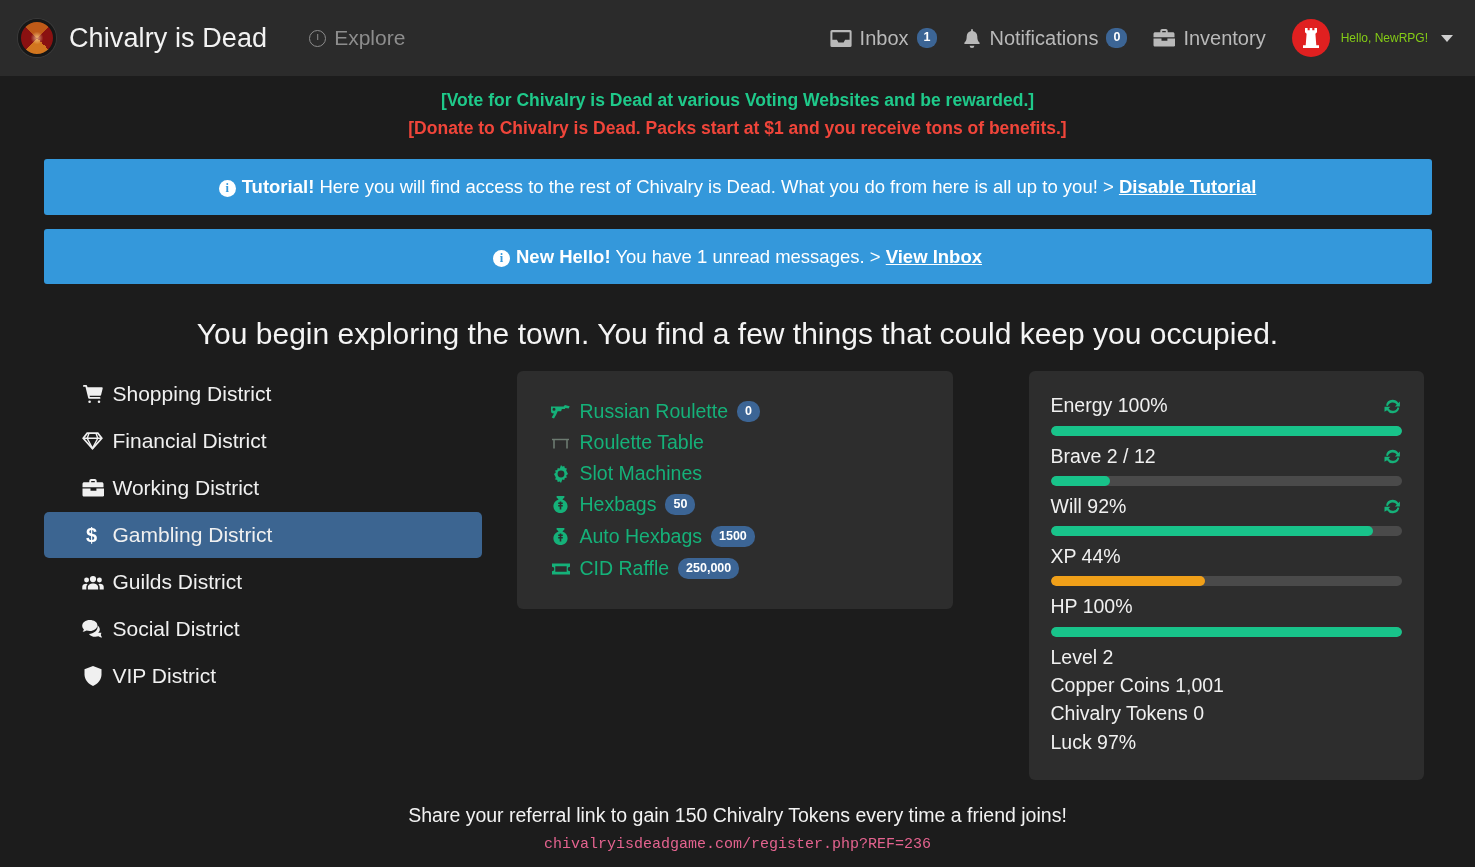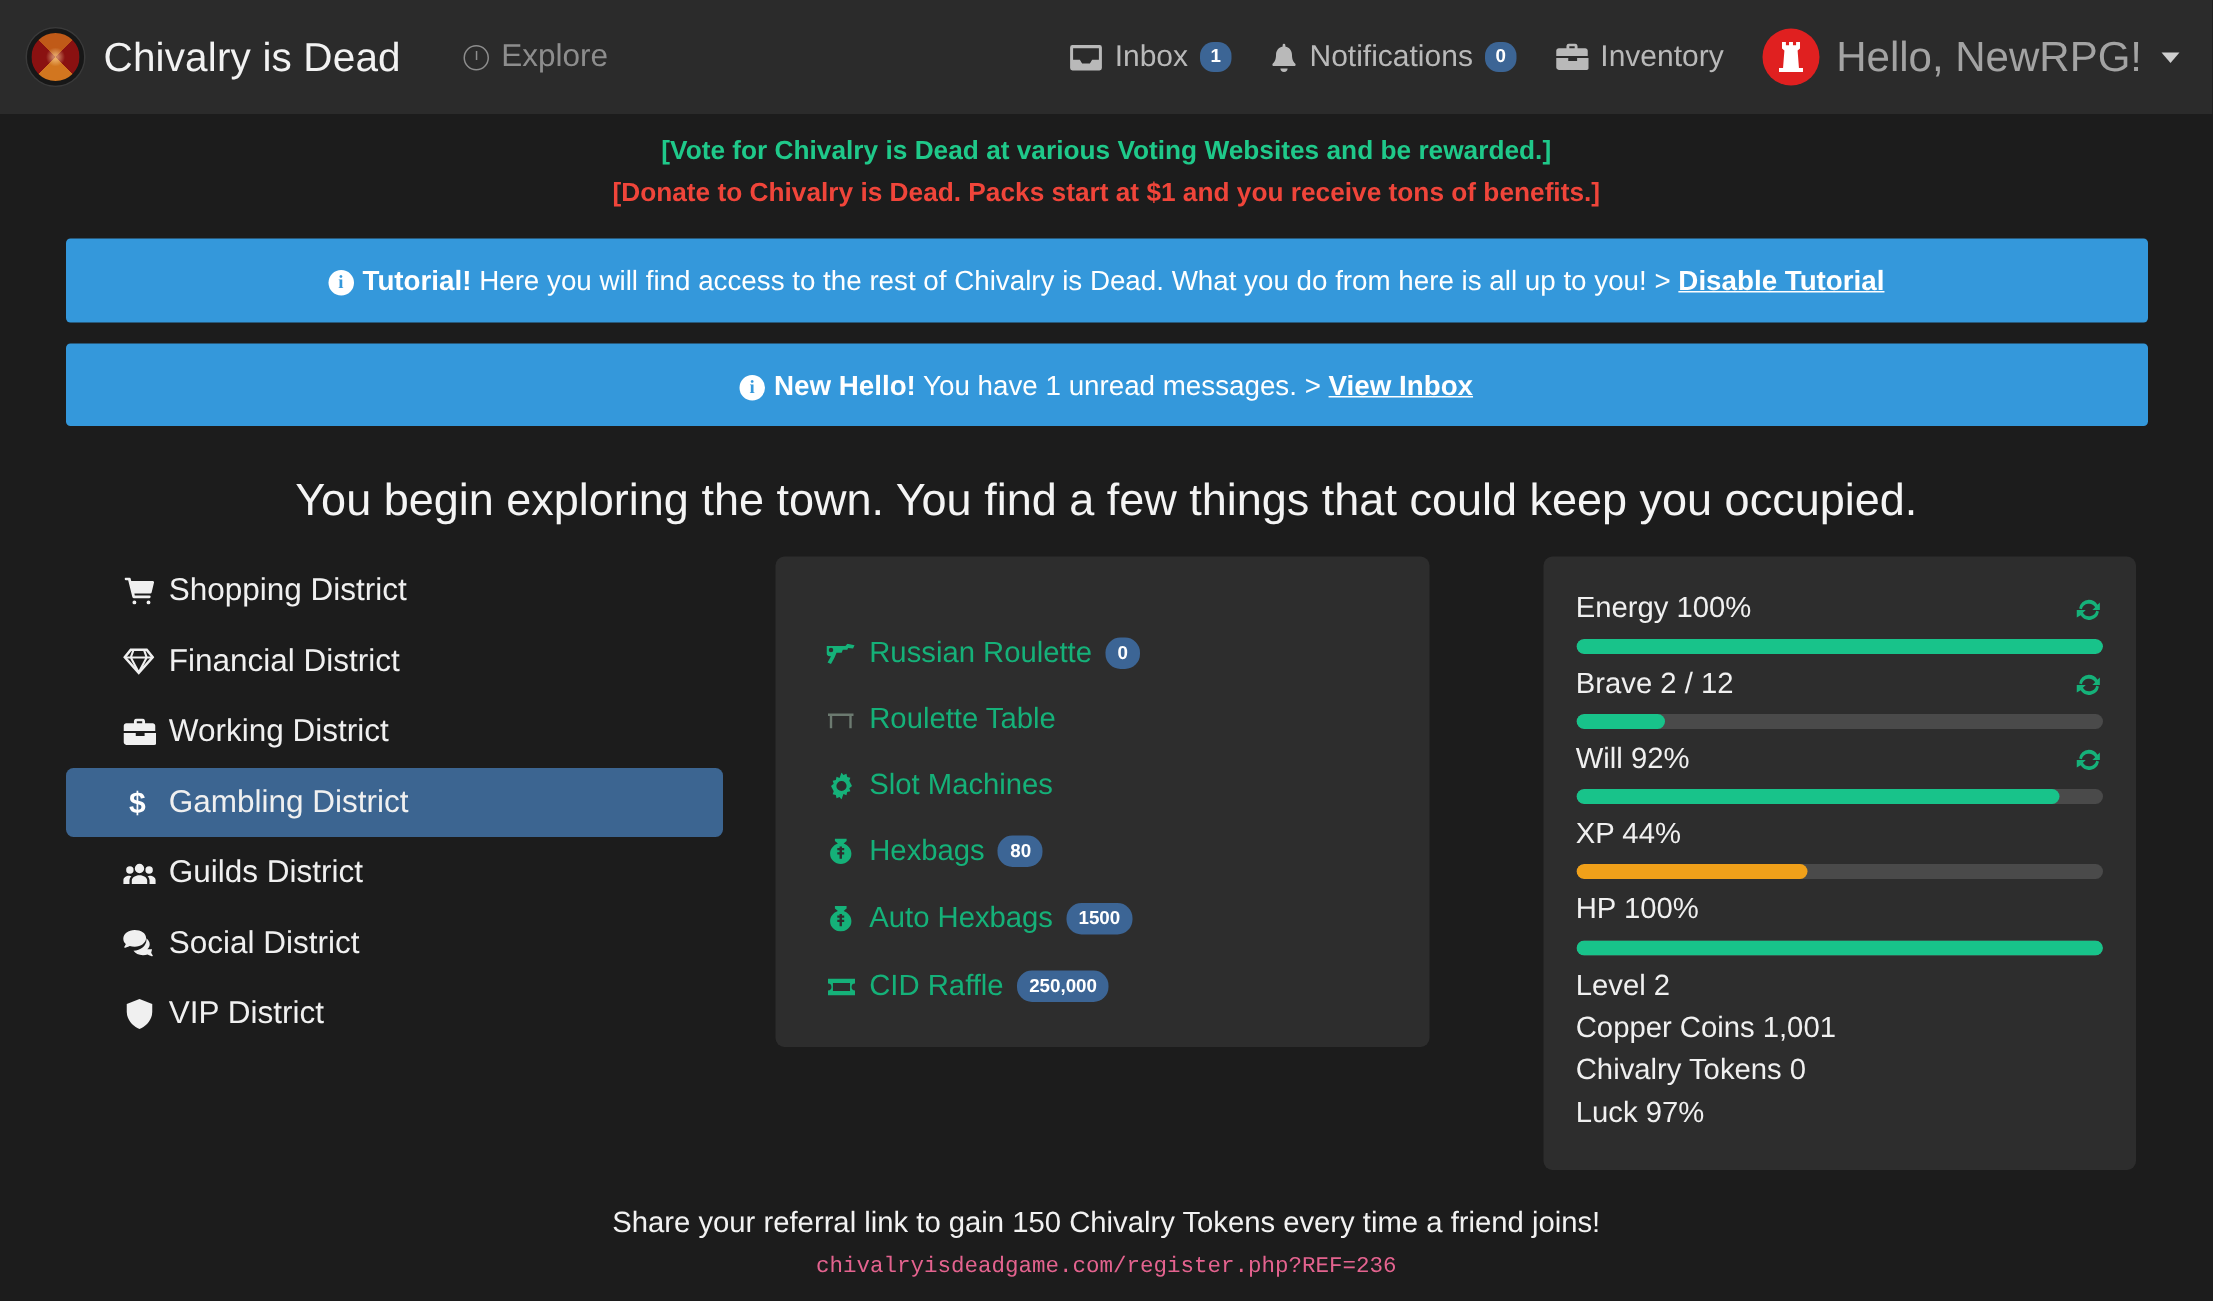--- a/index.html
+++ b/index.html
@@ -54,21 +54,21 @@
     background: #3c6595; color: #fff; font-size: 12.5px; font-weight: bold;
     border-radius: 9px; padding: 2px 7px; min-width: 20px; text-align: center;
     line-height: 1.25;
   }
   .user-box { display: flex; align-items: center; gap: 11px; cursor: pointer; }
   .user-avatar {
     width: 38px; height: 38px; border-radius: 50%;
     background: #e02020; display: flex; align-items: center; justify-content: center;
     flex: 0 0 auto;
   }
-  .user-name { font-size: 28px; color: #a3a3a3; white-space: nowrap; }
+  .user-name { font-size: 12px; color: #84cc16; white-space: nowrap; }
   .caret {
     width: 0; height: 0; border-left: 6px solid transparent;
     border-right: 6px solid transparent; border-top: 7px solid #cfcfcf;
     margin-left: 2px;
   }
 
   
   .announce { text-align: center; padding-top: 10px; }
   .announce div { font-size: 17.5px; font-weight: bold; line-height: 1.62; cursor: pointer; }
   .vote-line { color: #1fc98a; }
@@ -117,21 +117,21 @@
   .district .ic svg { display: block; }
 
   .panel {
     background: #2d2d2d; border-radius: 6px; padding: 22px 28px;
   }
   .panel-mid { min-height: 228px; padding: 30px 34px; }
 
   .game-link {
     display: flex; align-items: center; gap: 9px;
     color: #15b179; font-size: 19.5px; cursor: pointer;
-    line-height: 1; margin-bottom: 11px; margin-top: 24px;
+    line-height: 1; margin-bottom: 11px;
   }
   .game-link:last-child { margin-bottom: 0; }
   .game-link .ic { width: 20px; flex: 0 0 20px; display: inline-flex; justify-content: center; }
   .game-badge {
     background: #3c6595; color: #fff; font-size: 12.5px; font-weight: bold;
     border-radius: 10px; padding: 3px 8px; line-height: 1.2;
   }
 
   .panel-right { padding: 20px 22px 24px; }
   .stat-row {
@@ -337,21 +337,21 @@
           <span>Slot Machines</span>
         </div>
 
         <div class="game-link">
           <span class="ic">
             <svg width="17" height="17" viewBox="0 0 17 17">
                 <path fill="#15b179" d="M4.6 0h7.8v1.6l-2 1.8c3 1 5.2 3.7 5.2 6.8 0 4-3.4 6.8-7.1 6.8S1.4 14.2 1.4 10.2c0-3.1 2.2-5.8 5.2-6.8l-2-1.8V0zM9.3 5.4H7.7v1H6.2v1.5h1.5v1.2H6.2v1.5h1.5v2.9h1.6v-2.9h1.5V9.1H9.3V7.9h1.5V6.4H9.3v-1z"></path>
               </svg>
           </span>
           <span>Hexbags</span>
-          <span class="game-badge">80</span>
+          <span class="game-badge">50</span>
         </div>
 
         <div class="game-link">
           <span class="ic">
             <svg width="17" height="17" viewBox="0 0 17 17">
                 <path fill="#15b179" d="M4.6 0h7.8v1.6l-2 1.8c3 1 5.2 3.7 5.2 6.8 0 4-3.4 6.8-7.1 6.8S1.4 14.2 1.4 10.2c0-3.1 2.2-5.8 5.2-6.8l-2-1.8V0zM9.3 5.4H7.7v1H6.2v1.5h1.5v1.2H6.2v1.5h1.5v2.9h1.6v-2.9h1.5V9.1H9.3V7.9h1.5V6.4H9.3v-1z"></path>
               </svg>
           </span>
           <span>Auto Hexbags</span>
           <span class="game-badge">1500</span>

